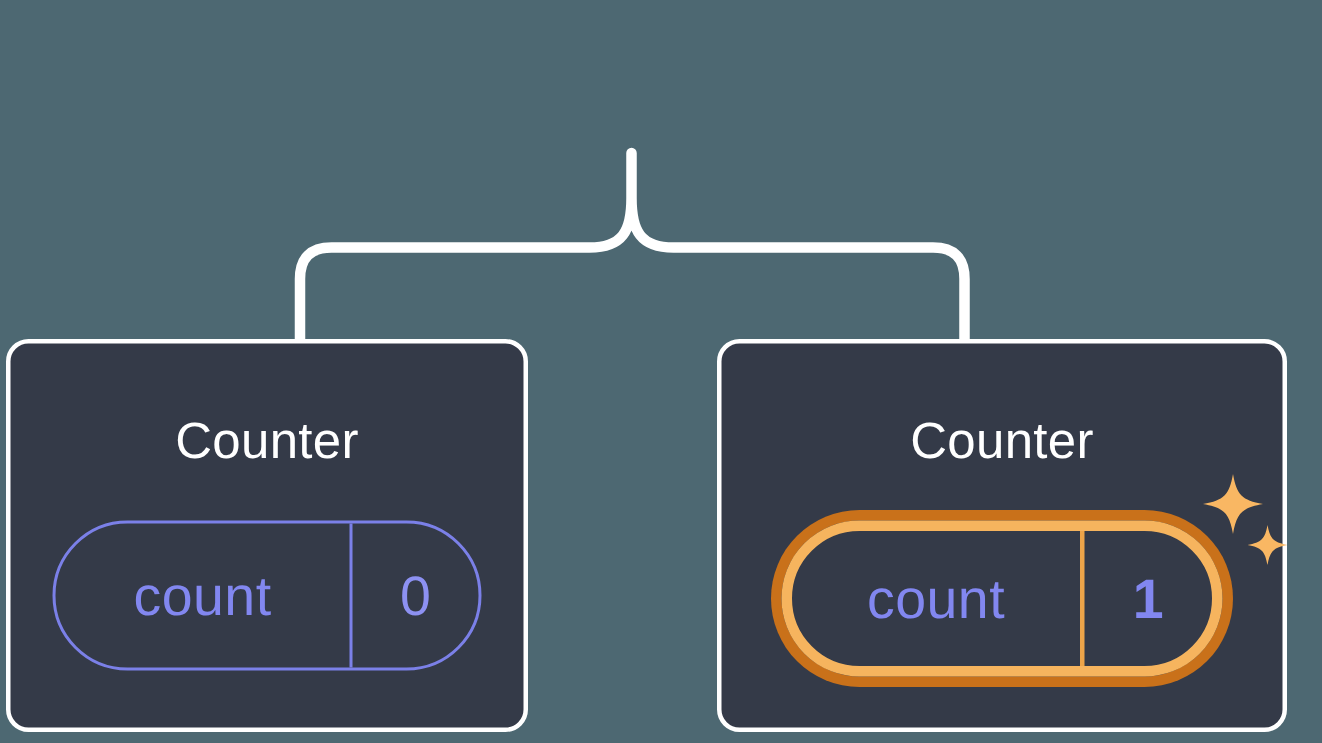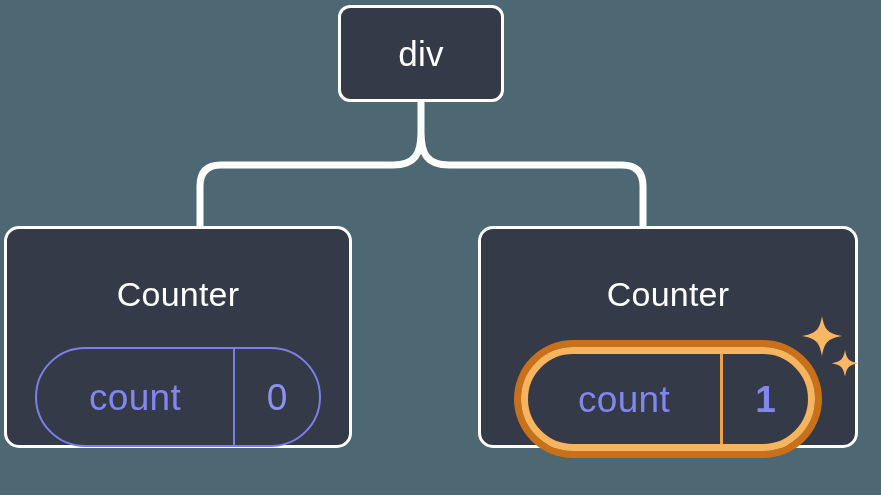--- a/index.html
+++ b/index.html
@@ -50,21 +50,21 @@
   .node-root .node-title {
     font-size: 35px;
     font-weight: 400;
     color: #ffffff;
     letter-spacing: 0.2px;
     line-height: 1;
   }
 
   .node-child {
     top: 226px;
-    height: 222px;
+    height: 262px;
     border-radius: 15px;
   }
   .node-child-left  { left: 4px;   width: 348px; }
   .node-child-right { left: 478px; width: 380px; }
 
   .node-child .node-title {
     position: absolute;
     left: 0;
     right: 0;
     top: 48px;
@@ -161,23 +161,20 @@
              L 622 165
              C 636 165, 643 172, 643 186
              L 643 226
              M 421 132
              C 421 154, 415 165, 393 165
              L 221 165
              C 207 165, 200 172, 200 186
              L 200 226" stroke="#ffffff" stroke-width="7" stroke-linecap="round" stroke-linejoin="round" fill="none"></path>
   </svg>
 
-  <div class="node node-root">
-    <div class="node-title">div</div>
-  </div>
 
   <div class="node node-child node-child-left">
     <div class="node-title">Counter</div>
     <div class="pill-wrap">
       <div class="pill">
         <div class="pill-key">count</div>
         <div class="pill-val">0</div>
       </div>
     </div>
   </div>

